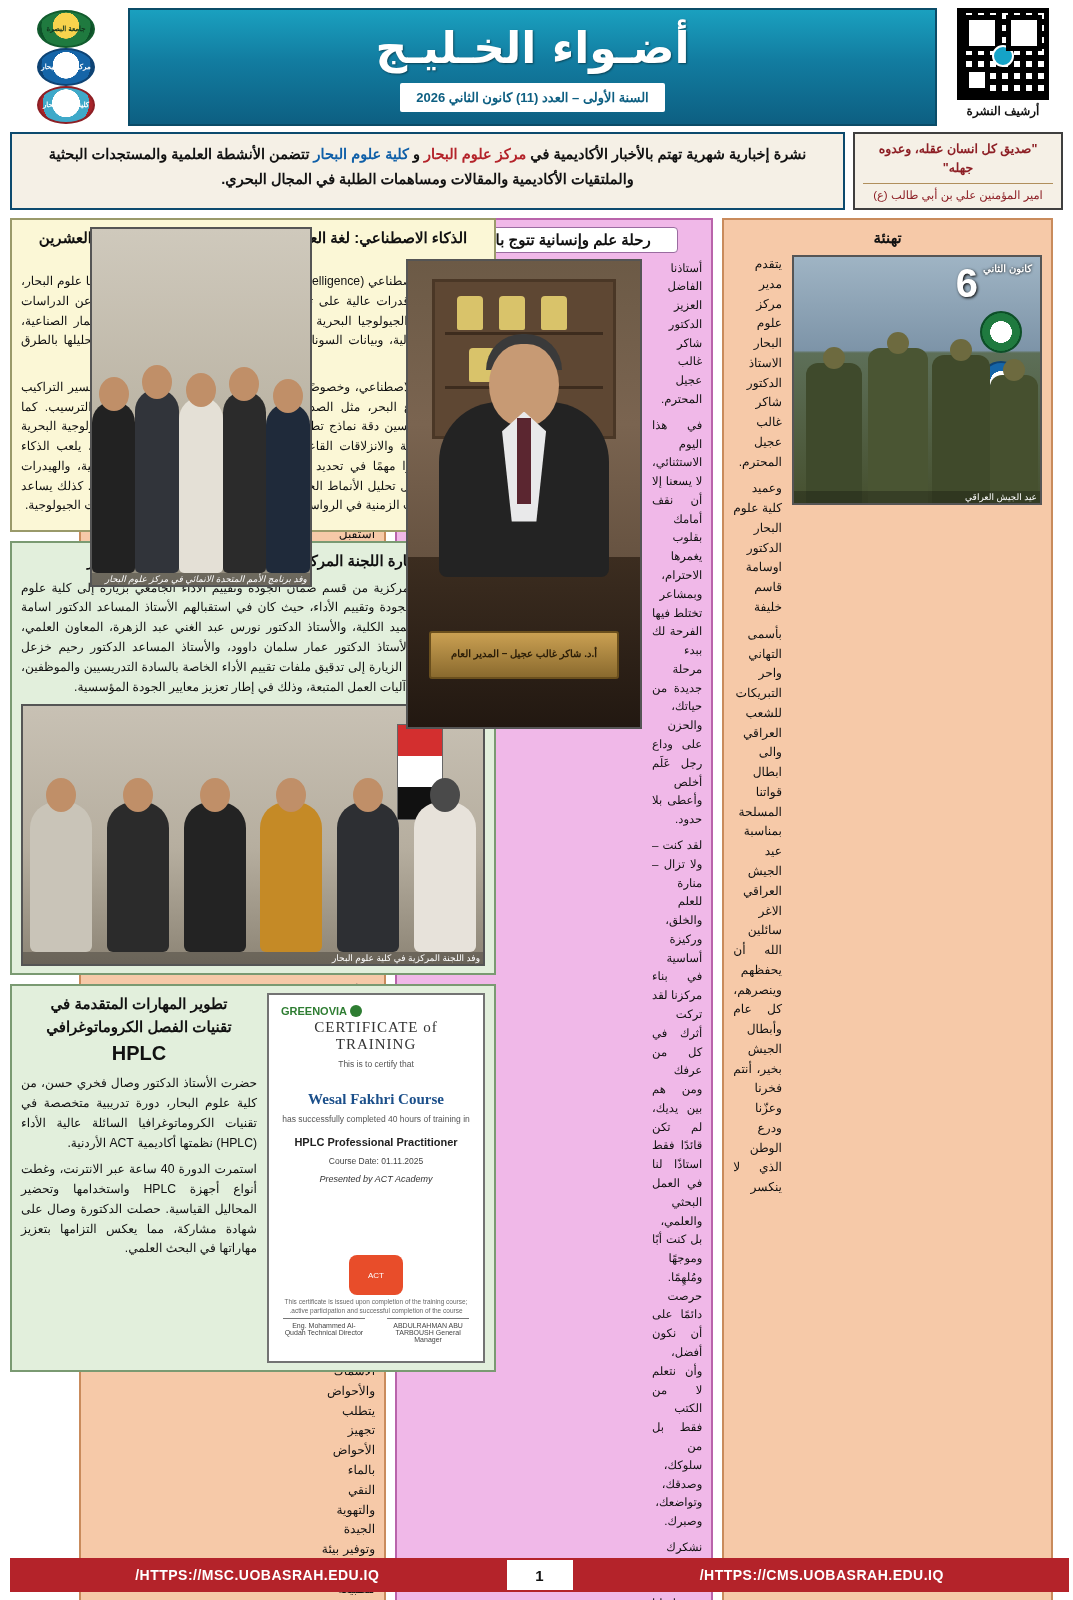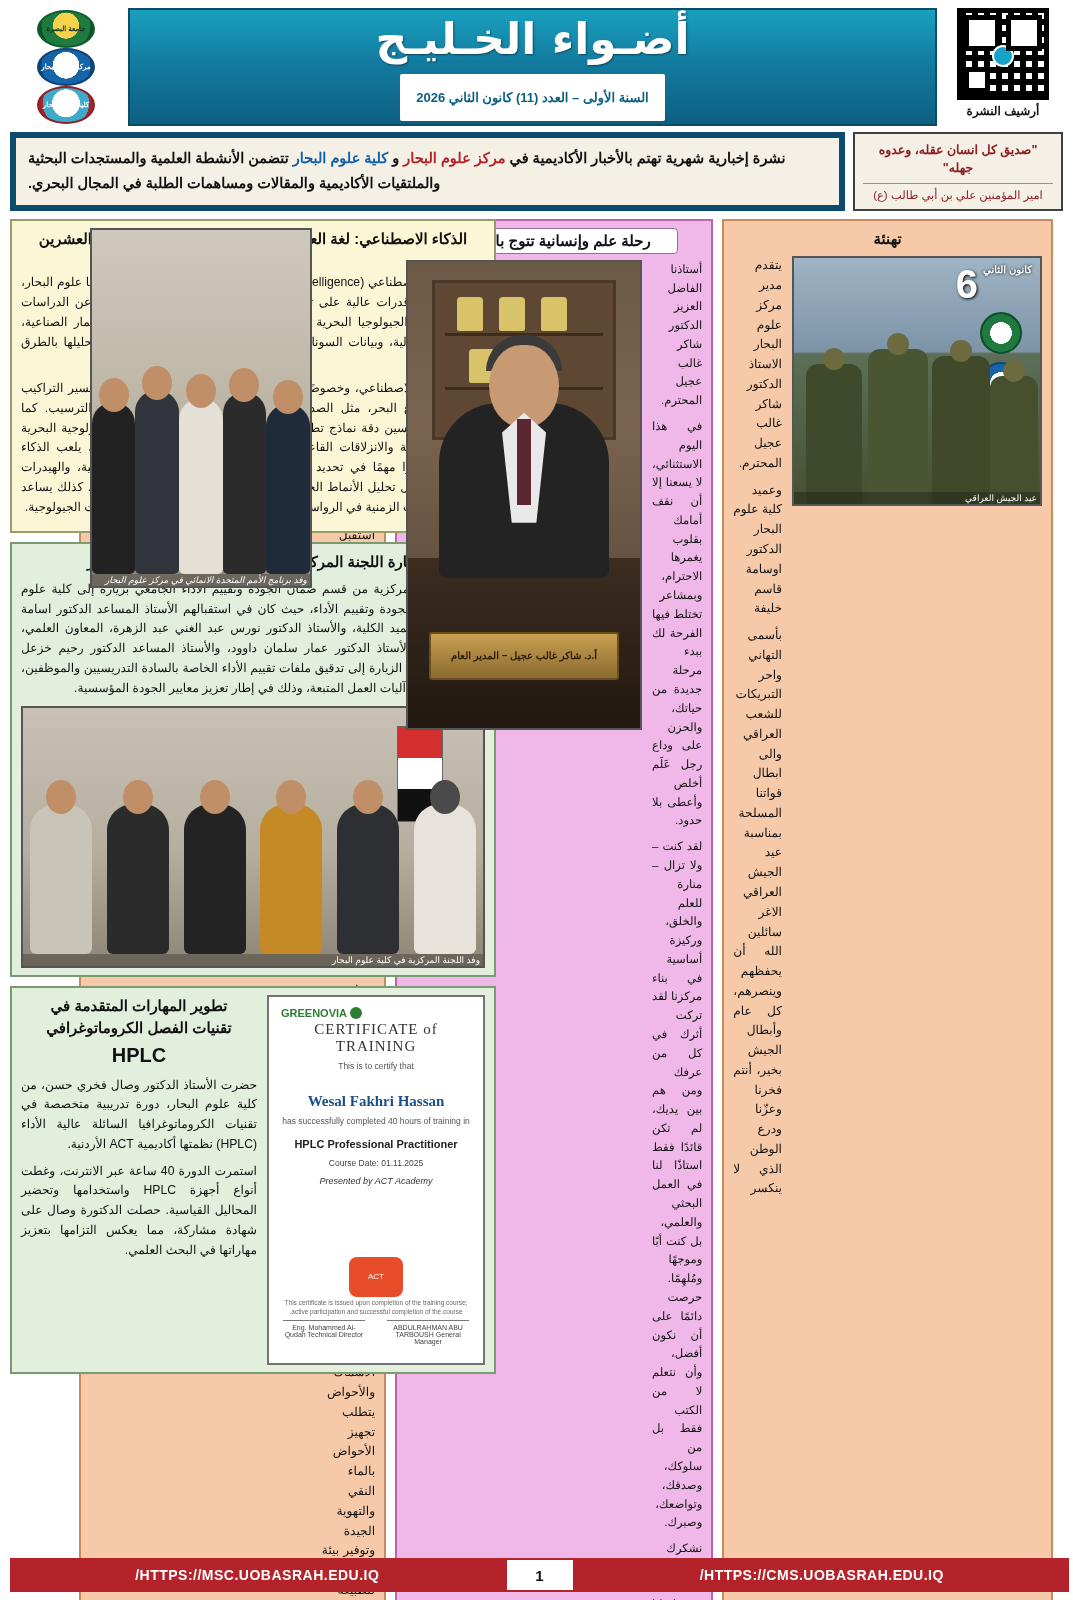--- a/index.html
+++ b/index.html
@@ -17,37 +17,37 @@
   
   .header { display:flex; flex-direction:row-reverse; align-items:stretch; gap:6px; height:118px; }
   .logos-col { width:112px; display:flex; flex-direction:column; align-items:center; justify-content:space-between; padding:2px 0; }
   .seal { width:58px; height:58px; border-radius:50%; display:flex; align-items:center; justify-content:center; font-size:7px; line-height:1.1; text-align:center; color:#fff; }
   .seal1 { background:radial-gradient(circle at 50% 40%, #f7d34d 0 38%, #1f7a3f 39% 72%, #0d4f28 73% 100%); border:2px solid #125c2e; color:#12341d; font-weight:bold; }
   .seal2 { background:radial-gradient(circle at 50% 45%, #ffffff 0 40%, #1565a8 41% 74%, #0e4374 75% 100%); border:2px solid #0e4374; font-weight:bold; }
   .seal3 { background:radial-gradient(circle at 50% 45%, #ffffff 0 42%, #3fa9c9 43% 70%, #a8242a 71% 100%); border:2px solid #8d1f25; font-weight:bold; }
 
   .title-block { flex:1; background:linear-gradient(180deg,#1aa0bf 0%, #127ca0 45%, #0d5f82 100%); border:2px solid #0b4c68; position:relative; display:flex; flex-direction:column; align-items:center; justify-content:center; }
   .masthead { font-size:44px; font-weight:bold; color:#ffffff; letter-spacing:2px; text-shadow:1px 1px 2px rgba(0,0,0,.45); font-family:"DejaVu Sans", sans-serif; }
-  .issue-line { margin-top:10px; background:#ffffff; color:#0d5f82; font-size:13px; font-weight:bold; padding:16px 16px; border-radius:2px; }
+  .issue-line { margin-top:10px; background:#ffffff; color:#0d5f82; font-size:13px; font-weight:bold; padding:7px 16px; border-radius:2px; }
 
   .qr-col { width:120px; display:flex; flex-direction:column; align-items:center; }
   .qr { width:92px; height:92px; background:
       repeating-linear-gradient(90deg,#000 0 6px,#fff 6px 12px),
       repeating-linear-gradient(0deg,#000 0 6px,#fff 6px 12px);
       background-blend-mode:multiply; border:3px solid #000; position:relative; }
   .qr::before, .qr::after { content:""; position:absolute; width:26px; height:26px; border:5px solid #000; background:#fff; }
   .qr::before { top:4px; left:4px; }
   .qr::after { top:4px; right:4px; }
   .qr-b { position:absolute; bottom:4px; left:4px; width:26px; height:26px; border:5px solid #000; background:#fff; }
   .qr-c { position:absolute; top:34px; left:32px; width:22px; height:22px; border-radius:50%; background:#15a3c7; border:2px solid #fff; }
   .qr-label { font-size:12px; font-weight:bold; margin-top:4px; color:#111; }
 
   
   .subhead { display:flex; flex-direction:row-reverse; gap:8px; margin-top:6px; align-items:stretch; }
-  .lead { flex:1; border:6px solid #0c4a6e; background:#f5f0e6; padding:8px 12px; font-size:14.5px; font-weight:bold; line-height:1.75; text-align:left; }
+  .lead { flex:1; border:2px solid #0c4a6e; background:#f5f0e6; padding:8px 12px; font-size:14.5px; font-weight:bold; line-height:1.75; text-align:center; }
   .lead .hl-blue { color:#0f5fa8; }
   .lead .hl-red { color:#b4232a; }
   .quote-box { width:210px; border:2px solid #3f3f3f; background:#f5f0e6; padding:6px 8px; text-align:center; display:flex; flex-direction:column; justify-content:center; }
   .quote-text { font-size:12.5px; font-weight:bold; color:#8d1f25; line-height:1.5; }
   .quote-src { font-size:11.5px; color:#8d1f25; border-top:1px solid #b08f5c; margin-top:5px; padding-top:4px; }
 
   
   .cols { display:flex; flex-direction:row-reverse; gap:8px; margin-top:8px; }
   .col-right { width:486px; display:flex; flex-direction:column; gap:9px; }
   .col-left { width:549px; display:flex; flex-direction:row; gap:9px; }
@@ -218,21 +218,21 @@
             <div class="card-body">
               <p>حضرت الأستاذ الدكتور وصال فخري حسن، من كلية علوم البحار، دورة تدريبية متخصصة في تقنيات الكروماتوغرافيا السائلة عالية الأداء (HPLC) نظمتها أكاديمية ACT الأردنية.</p>
               <p>استمرت الدورة 40 ساعة عبر الانترنت، وغطت أنواع أجهزة HPLC واستخدامها وتحضير المحاليل القياسية. حصلت الدكتورة وصال على شهادة مشاركة، مما يعكس التزامها بتعزيز مهاراتها في البحث العلمي.</p>
             </div>
           </div>
           <div style="flex:1;">
             <div class="cert">
               <div class="c-logo"><span class="dot"></span><span>GREENOVIA</span></div>
               <div class="c-ttl">CERTIFICATE of TRAINING</div>
               <div class="c-small">This is to certify that</div>
-              <div class="c-name">Wesal Fakhri Hassan</div>
+              <div class="c-name">Wesal Fakhri Course</div>
               <div class="c-small">has successfully completed 40 hours of training in</div>
               <div class="c-course">HPLC Professional Practitioner</div>
               <div class="c-date">Course Date: 01.11.2025</div>
               <div class="c-pres">Presented by ACT Academy</div>
               <div class="c-badge">ACT</div>
               <div class="c-foot">This certificate is issued upon completion of the training course; active participation and successful completion of the course.</div>
               <div class="c-sig">
                 <div>ABDULRAHMAN ABU TARBOUSH
 General Manager</div>
                 <div>Eng. Mohammed Al-Qudah

